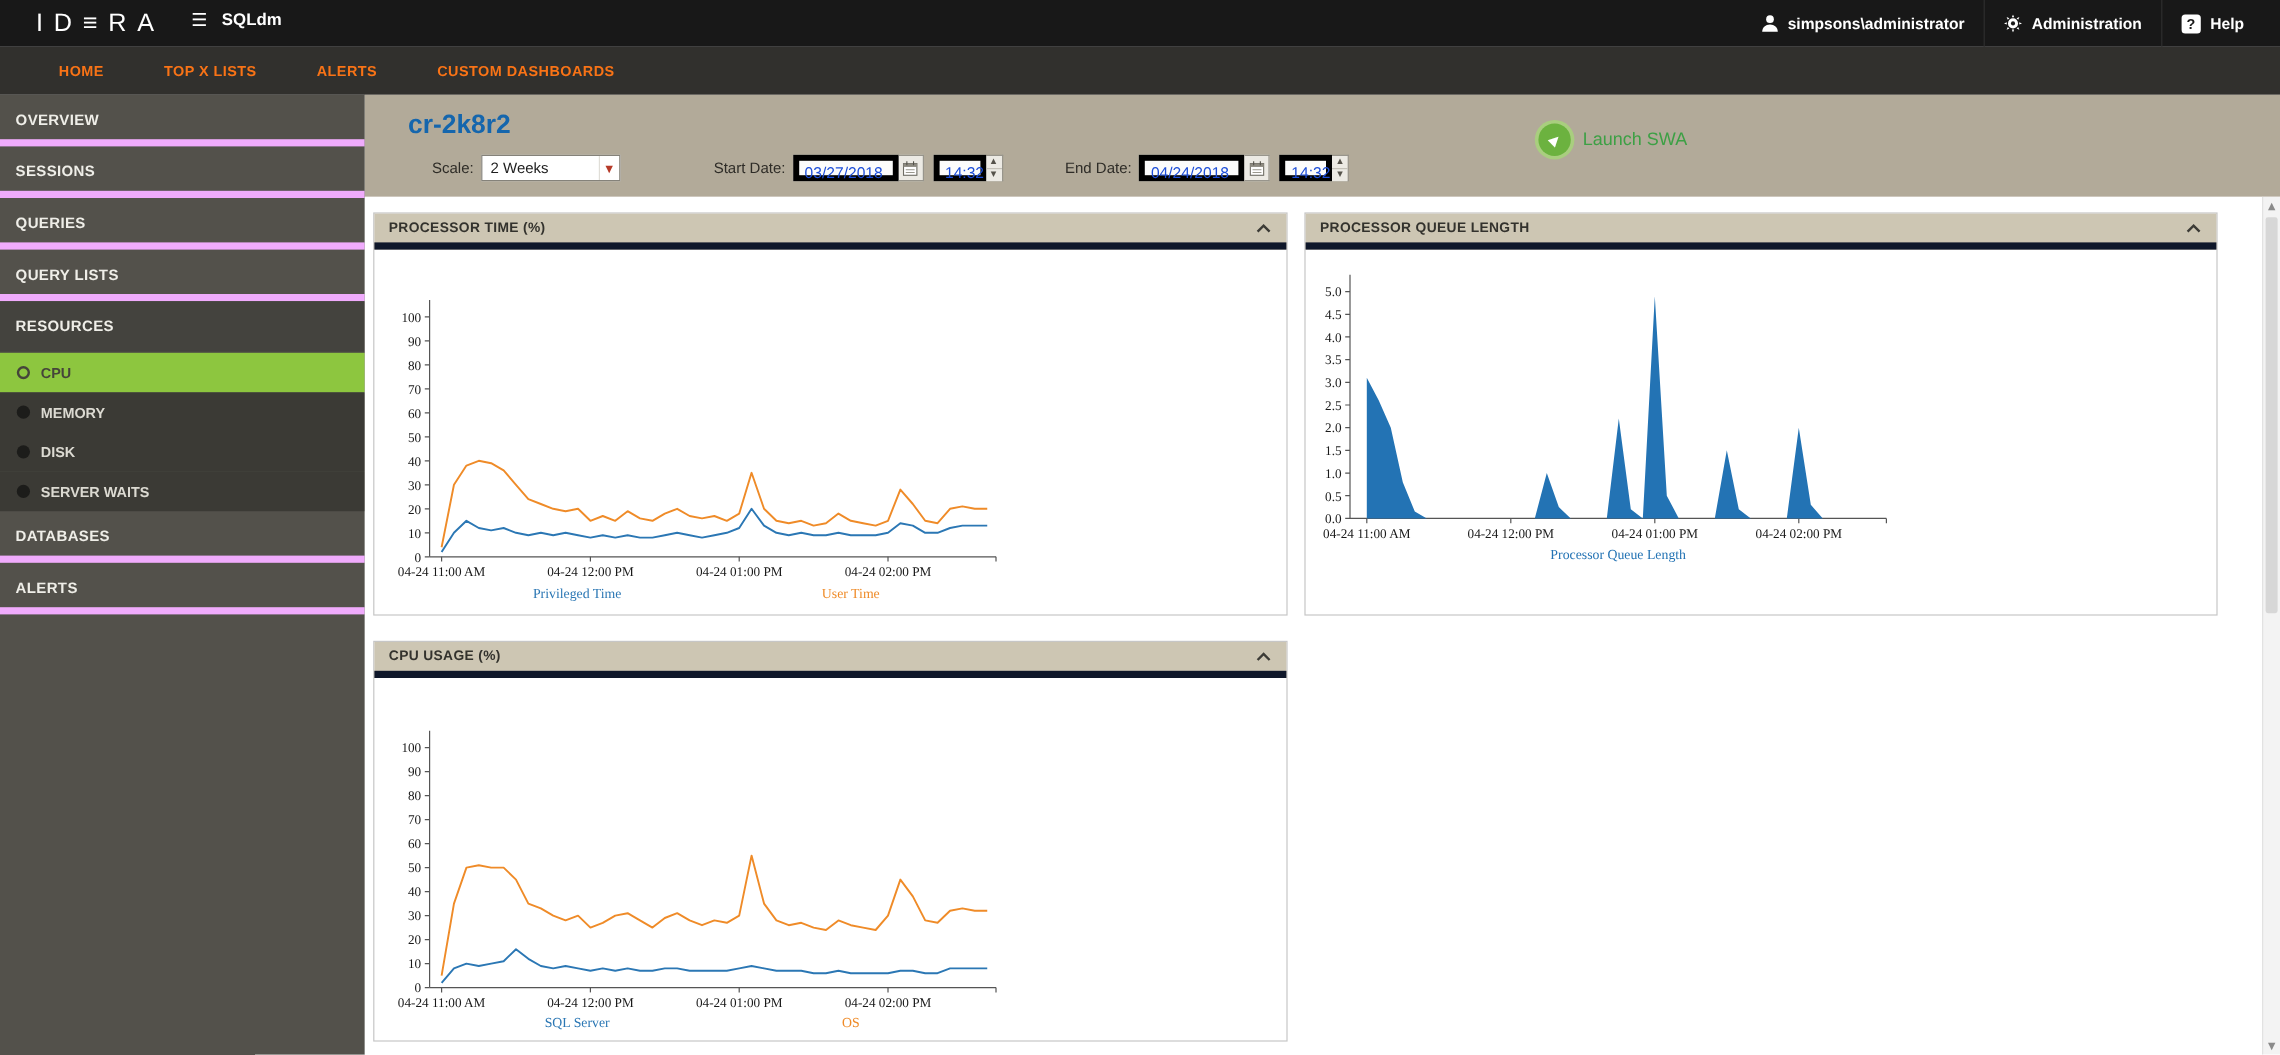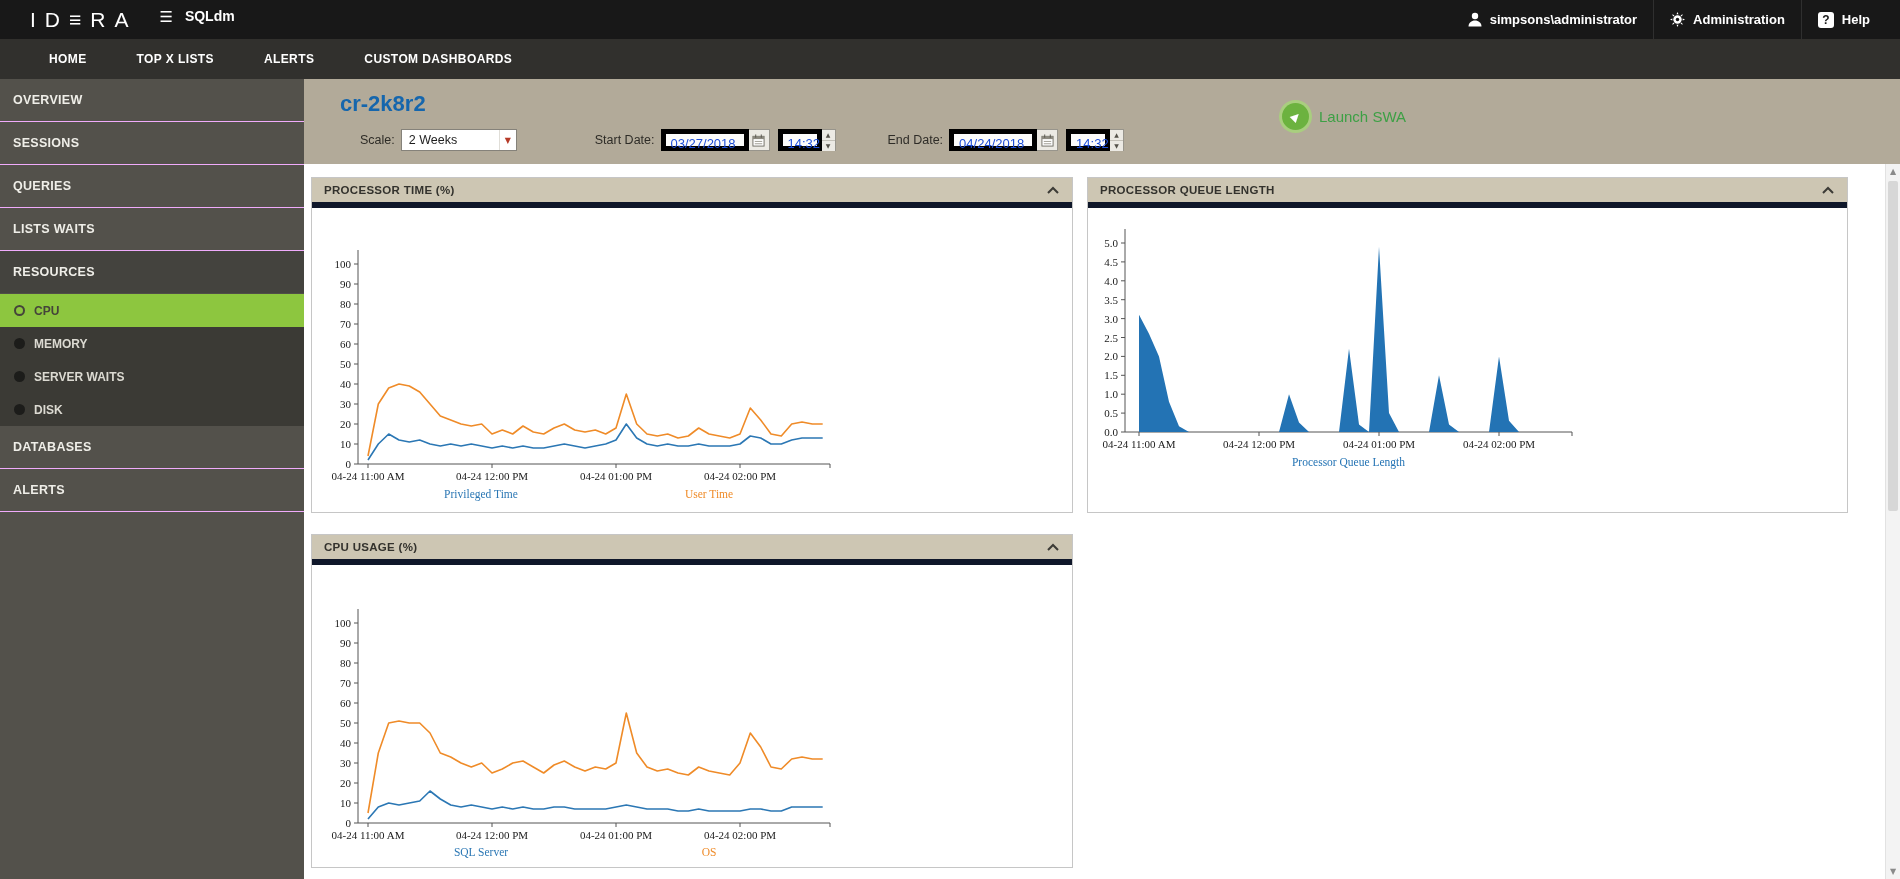--- a/index.html
+++ b/index.html
@@ -28,32 +28,32 @@
   }
   .top-divider { width:1px; background:#2f2f2f; }
   .help-q {
     width:16px; height:16px; background:#fff; color:#181818; border-radius:3px;
     font-size:12px; font-weight:bold; display:flex; align-items:center; justify-content:center;
   }
 
   
   .navbar { height:40px; background:#31302d; display:flex; align-items:center; padding-left:24px; }
   .nav-item {
-    color:#ffffff; font-size:12px; font-weight:bold; letter-spacing:.4px;
+    color:#f97316; font-size:12px; font-weight:bold; letter-spacing:.4px;
     padding:12px 25px; line-height:40px; cursor:pointer; white-space:nowrap;
   }
 
   
   .shell { display:flex; height:800px; }
 
   .sidebar { width:304px; background:#53514b; flex-shrink:0; overflow:hidden; }
   .side-main {
     height:43px; line-height:42px; padding-left:13px; color:#efeee8;
     font-size:12.5px; font-weight:bold; letter-spacing:.3px;
-    border-bottom:1px solid #f0abfc; cursor:pointer;
+    border-bottom:6px solid #f0abfc; cursor:pointer;
   }
   .side-main.expanded { background:#44433e; border-bottom:1px solid #504e48; }
   .side-sub {
     height:33px; display:flex; align-items:center; gap:9px; padding-left:14px;
     background:#3b3a35; color:#dcdad2; font-size:12px; font-weight:bold; cursor:pointer;
   }
   .side-sub .dot { width:11px; height:11px; border-radius:50%; background:#1c1c1a; flex-shrink:0; }
   .side-sub.selected { background:#8dc63f; color:#45443a; }
   .side-sub.selected .dot { background:transparent; border:2px solid #45443a; width:11px; height:11px; }
 
@@ -165,37 +165,37 @@
       <div class="nav-item">ALERTS</div>
       <div class="nav-item">CUSTOM DASHBOARDS</div>
     </nav>
 
   <div class="shell">
 
     <aside class="sidebar">
         <div class="side-main">OVERVIEW</div>
         <div class="side-main">SESSIONS</div>
         <div class="side-main">QUERIES</div>
-        <div class="side-main">LISTS WAITS</div>
+        <div class="side-main">QUERY LISTS</div>
         <div class="side-main expanded">RESOURCES</div>
         <div class="side-sub selected">
           <span class="dot"></span>
           <span>CPU</span>
         </div>
         <div class="side-sub">
           <span class="dot"></span>
           <span>MEMORY</span>
         </div>
         <div class="side-sub">
           <span class="dot"></span>
-          <span>SERVER WAITS</span>
+          <span>DISK</span>
         </div>
         <div class="side-sub">
           <span class="dot"></span>
-          <span>DISK</span>
+          <span>SERVER WAITS</span>
         </div>
         <div class="side-main">DATABASES</div>
         <div class="side-main">ALERTS</div>
       </aside>
 
     <main class="main">
 
       <div class="page-header">
         <div class="page-title">cr-2k8r2</div>
 

